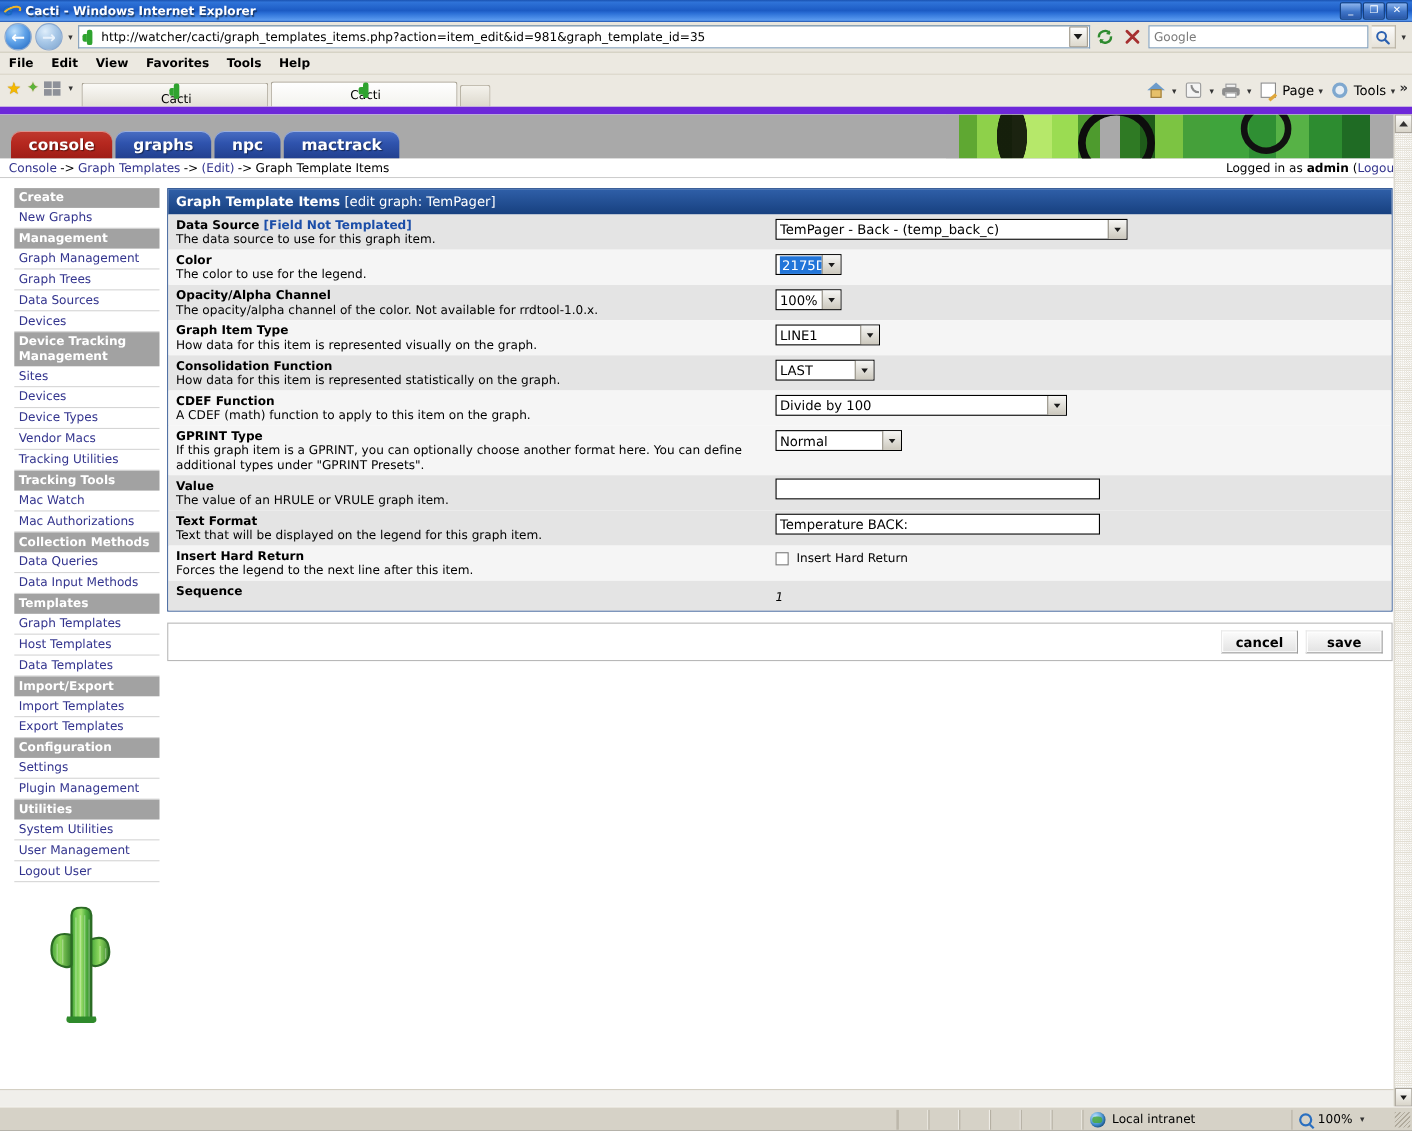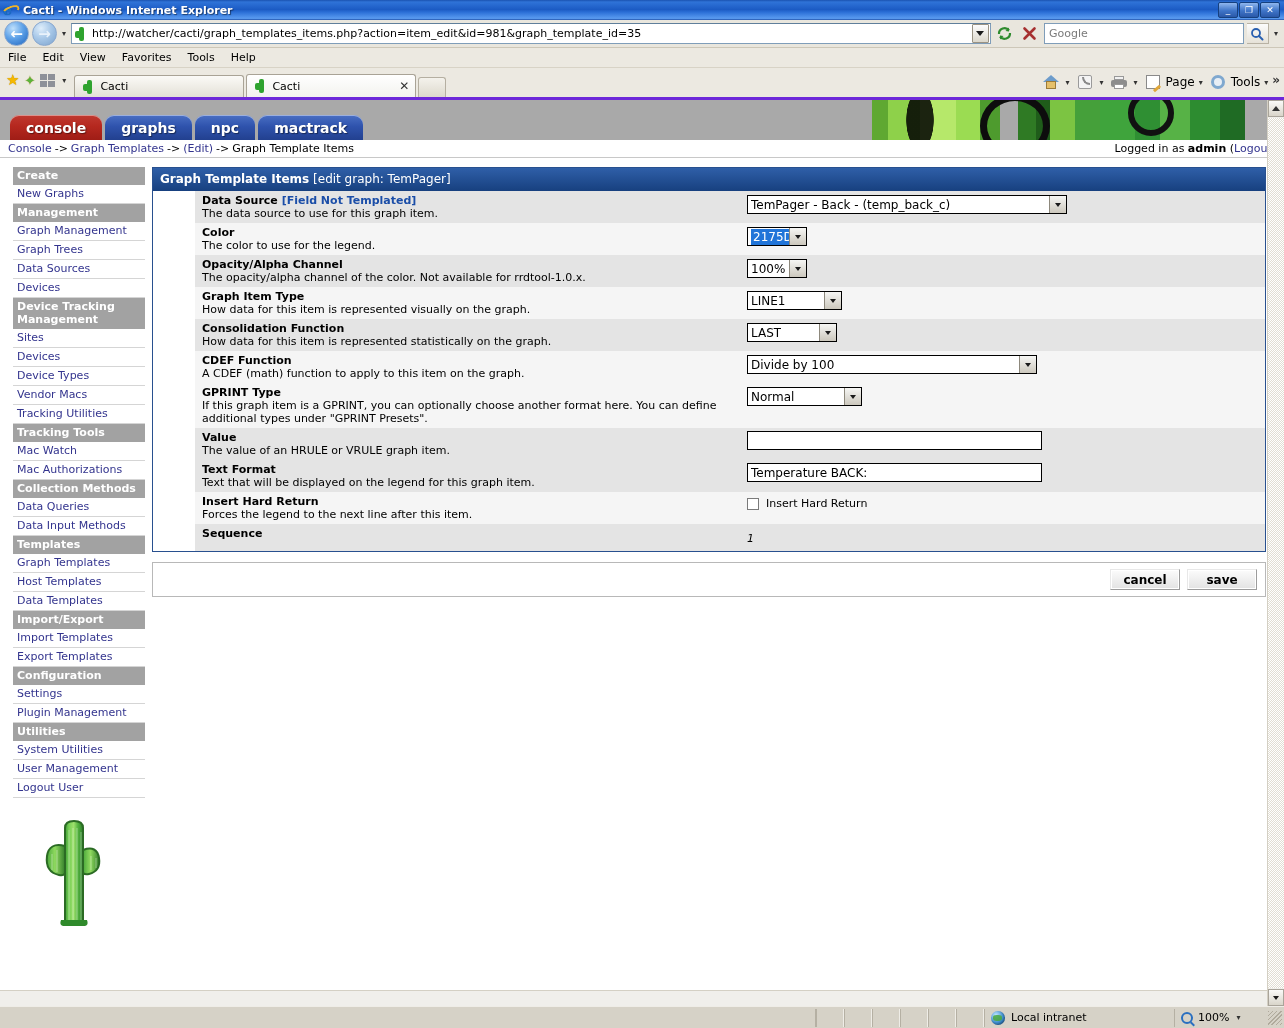--- a/index.html
+++ b/index.html
@@ -97,20 +97,21 @@
   .searchgo {
     width: 22px;height:21px;flex:none;display:flex;align-items:center;justify-content:center;
     border:1px solid #b8b2a4; border-left:none; background: linear-gradient(to bottom,#fcfcfc,#e6e2d8);
   }
 
   
   .menubar {
     height: 20px; background:#ece9e1; display:flex;align-items:center;
     padding-left: 8px; gap: 16px;
     border-bottom: 1px solid #d8d3c6;
+    font-weight: bold;
   }
   .menubar span { font-size:11px; color:#000; font-family:"DejaVu Sans",sans-serif; }
 
   
   .tabbar {
     height: 29px; background:#ece9e1; display:flex;align-items:flex-end;
     padding-left:6px; gap:2px; position: relative;
     border-bottom: 1px solid #9a9versions;
   }
   .fav-icons { display:flex;align-items:center;height:100%;gap:5px;padding-bottom:5px;padding-right:4px; }
@@ -118,38 +119,39 @@
   .star.green { color:#5ab43c; font-size:13px; }
   .qtabs { width:15px;height:13px; display:grid;grid-template-columns:1fr 1fr;grid-template-rows:1fr 1fr;gap:1px; }
   .qtabs i { background:#8e9199; display:block; }
   .browser-tab {
     height:22px; min-width:170px; display:flex;align-items:center;gap:5px;
     padding: 0 6px 0 8px;
     border:1px solid #a9a396; border-bottom:none;
     border-radius: 3px 3px 0 0;
     font-size:11px; color:#000;
     background: linear-gradient(to bottom,#fbfaf7,#e3e0d6);
+    flex-direction: column;
   }
   .browser-tab.active { background: linear-gradient(to bottom,#ffffff,#f3f2ee); height:23px; }
   .tab-close { margin-left:auto; font-size:12px; font-weight:bold; color:#333; }
   .newtab {
     width:28px;height:20px;border:1px solid #b5afa1;border-bottom:none;border-radius:3px 3px 0 0;
     background:linear-gradient(to bottom,#f4f2ec,#ddd9cd);
   }
   .cmdbar { margin-left:auto; display:flex;align-items:center;gap:2px; padding-bottom:4px; padding-right:4px; }
   .cmdbar .lbl { font-size:12px; color:#000; }
   .chev { font-size:12px;color:#333;font-weight:bold;align-self:flex-start;padding-top:2px; }
 
   
   .page {
     flex: 1 1 auto;
     background: #fff;
     position: relative;
     overflow: hidden;
-    border-top: 3px solid #6d28d9;
+    border-top: 7px solid #6d28d9;
     display: flex; flex-direction: column;
   }
   .cacti-header {
     height: 40px; background:#a9a9a9; position:relative; display:flex;align-items:flex-end;
     overflow:hidden;
   }
   .cacti-banner {
     position:absolute; right:20px; top:0; bottom:0; width:404px;
     background:
       radial-gradient(ellipse 28px 60px at 60px 20px, rgba(0,0,0,.85) 0 48%, transparent 50%),
@@ -213,21 +215,21 @@
   
   .main { flex:1 1 auto; padding: 9px 18px 0 7px; min-width:0; }
   .form-box { border:1px solid #28508f; background:#fff; }
   .form-title {
     background: linear-gradient(to bottom,#2f5fa8,#17407f);
     color:#fff; font-size:12px; padding:4px 7px 5px 7px;
     font-family:"DejaVu Sans",sans-serif;
   }
   .form-title b { font-weight:bold; }
   .form-title span { font-weight:normal; }
-  .frow { display:flex; align-items:flex-start; padding: 3px 0 3px 0; margin-left: 42px; }
+  .frow { display:flex; align-items:flex-start; padding: 3px 0 3px 0; }
   .frow.odd  { background:#e4e4e4; }
   .frow.even { background:#f5f5f5; }
   .fcol-l { width: 552px; flex:none; padding-left:7px; }
   .fcol-r { flex:1 1 auto; padding-left: 0px; }
   .flabel { font-size:11px; font-weight:bold; color:#000; line-height:13px; }
   .flabel .nt { color:#1b4ea8; }
   .fdesc { font-size:11px; color:#000; line-height:13px; font-family:"DejaVu Sans",sans-serif; }
 
   
   .sel {
@@ -241,21 +243,21 @@
   .sel .arrow {
     margin-left:auto; width:17px; height:17px; flex:none;
     background: linear-gradient(to bottom,#f6f6f4,#ccc8bd);
     border-left:1px solid #8d887c;
     display:flex;align-items:center;justify-content:center;
   }
   .sel.w320 { width:320px; }
   .sel.w90  { width:90px; }
   .sel.w60  { width:60px; }
   .sel.w95  { width:95px; }
-  .sel.w265 { width:290px; }
+  .sel.w265 { width:265px; }
   .sel.w115 { width:115px; }
   .sel .txt.hl { background:#2175d9; color:#fff; padding:1px 2px; margin:0; }
   .tin {
     height:19px; background:#fff; border:1px solid #000;
     font-size:12px; padding: 0 3px; color:#000;
     display:flex; align-items:center;
     font-family:"DejaVu Sans",sans-serif;
   }
   .tin.w265 { width:295px; }
   .cbrow { display:flex; align-items:center; gap:7px; padding-top:2px; }

